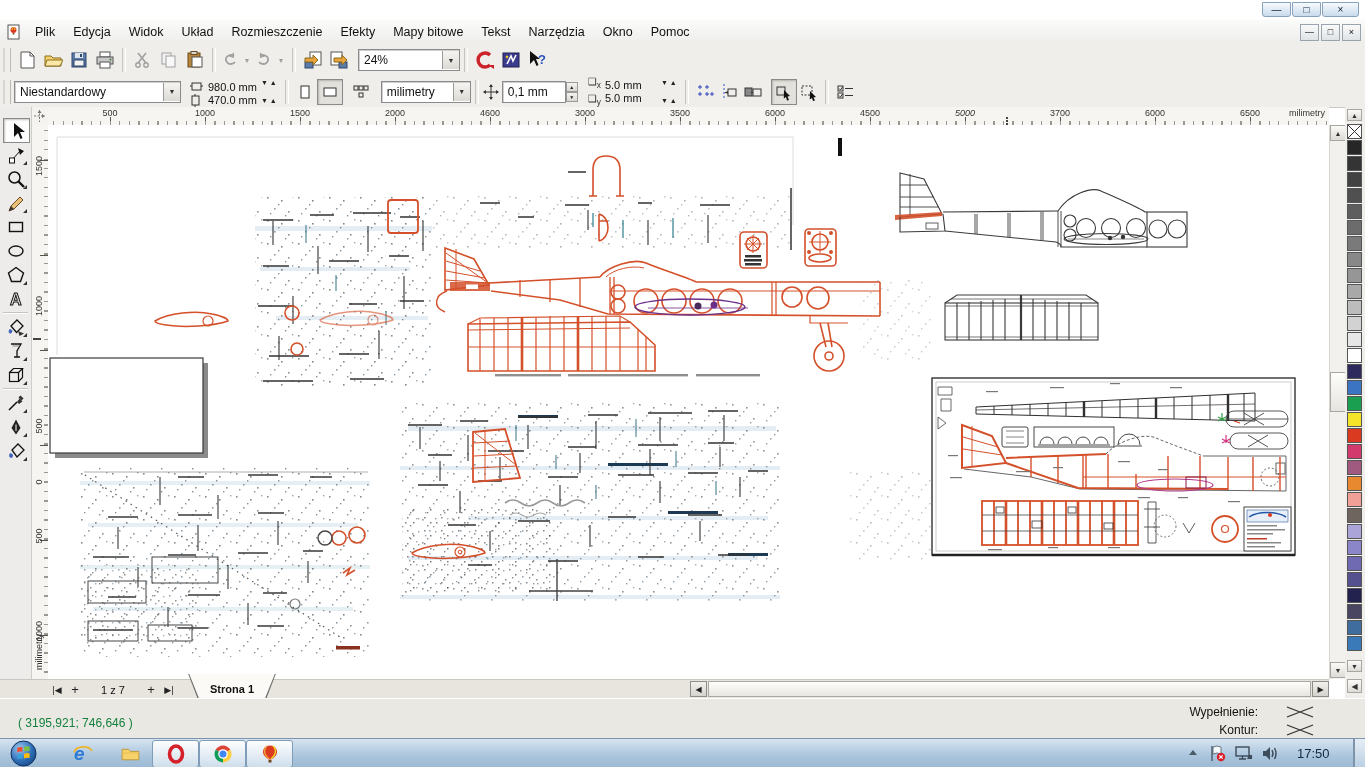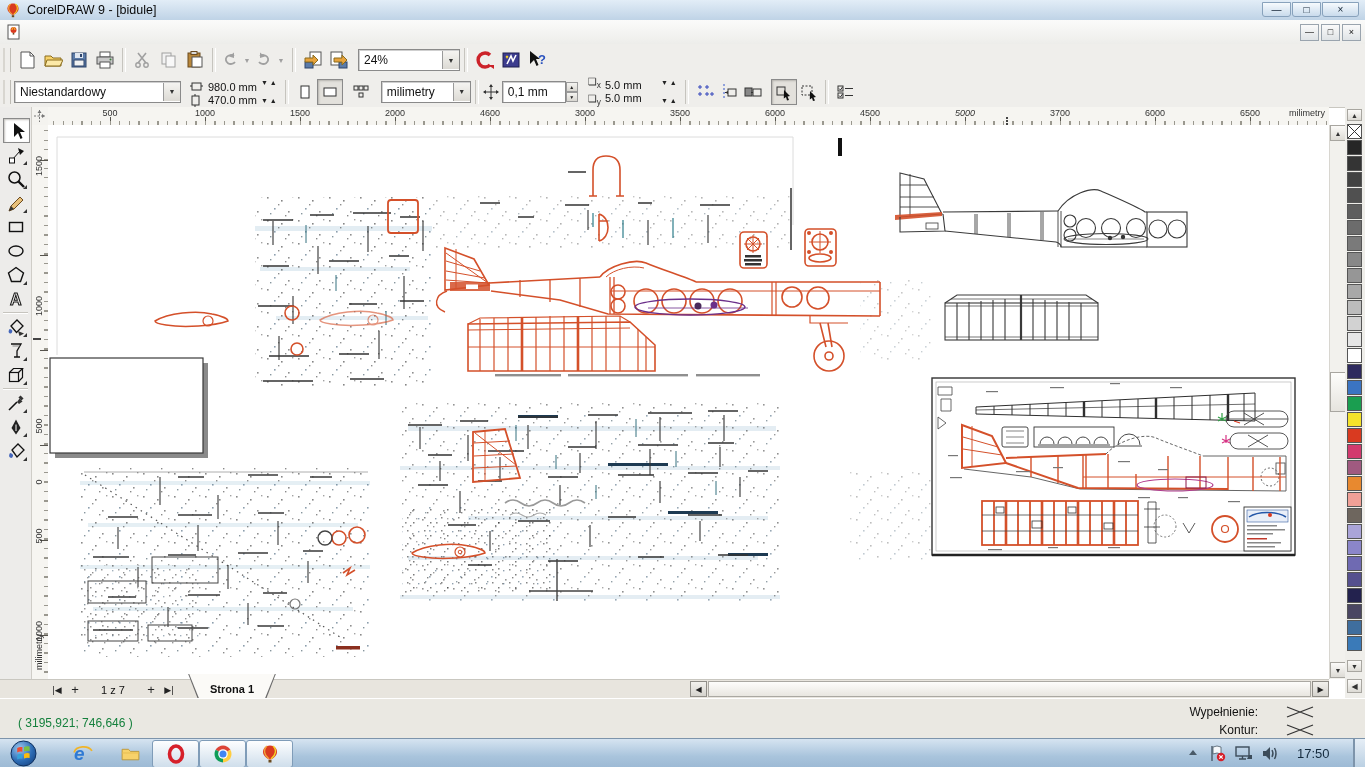--- a/index.html
+++ b/index.html
@@ -90,40 +90,44 @@
   .trayicon{position:absolute;top:6px;}
   .clock{position:absolute;top:7px;font-size:13px;color:#142a3d;}
   .showdesk{position:absolute;right:0;top:0;width:10px;height:29px;background:linear-gradient(#e6eef6,#b9cfe2);border-left:2px solid #7d94ab;}
   svg{display:block;}
 </style>
 </head>
 <body>
 
 <div id="app">
 
-  <div class="abs titlebar">
-    <svg width="16" height="16" viewBox="0 0 20 20" style="margin-left:5px">
-      <path d="M10,2 C14.5,2 17,5 17,8.5 C17,12 13.5,14.5 11,16 L9,16 C6.5,14.5 3,12 3,8.5 C3,5 5.5,2 10,2 Z" fill="#d93a20"></path>
-      <path d="M7,2.6 C5,4 4.4,6.5 4.6,8.8 C5,11.5 7,13.8 9,15.5" stroke="#f2a33c" stroke-width="1.4" fill="none"></path>
-      <path d="M13,2.6 C15,4 15.6,6.5 15.4,8.8 C15,11.5 13,13.8 11,15.5" stroke="#f5d327" stroke-width="1.4" fill="none"></path>
-      <rect x="8.5" y="16.5" width="3" height="2.5" fill="#6b4a1f"></rect>
-    </svg>
-    <span class="t">CorelDRAW 9 - [bidule]</span>
-  </div>
   <div class="winbtn" style="left:1262px;width:29px;">—</div>
   <div class="winbtn" style="left:1292px;width:29px;">□</div>
   <div class="winbtn" style="left:1322px;width:37px;">×</div>
 
   <div class="abs menubar">
     <svg width="16" height="16" viewBox="0 0 16 16" style="margin:0 4px 0 6px">
       <rect x="2" y="1" width="11" height="14" fill="#fff" stroke="#555"></rect>
       <circle cx="7.5" cy="6" r="3" fill="#d93a20"></circle>
       <path d="M6,6 a1.5,2.4 0 0 1 3,0" stroke="#f5d327" fill="none" stroke-width="1"></path>
       <rect x="6.7" y="9" width="1.6" height="1.6" fill="#6b4a1f"></rect>
     </svg>
+    <div style="display:flex">
+        <div class="menu-item">Plik</div>
+        <div class="menu-item">Edycja</div>
+        <div class="menu-item">Widok</div>
+        <div class="menu-item">Układ</div>
+        <div class="menu-item">Rozmieszczenie</div>
+        <div class="menu-item">Efekty</div>
+        <div class="menu-item">Mapy bitowe</div>
+        <div class="menu-item">Tekst</div>
+        <div class="menu-item">Narzędzia</div>
+        <div class="menu-item">Okno</div>
+        <div class="menu-item">Pomoc</div>
+      </div>
     <div style="position:absolute;right:4px;display:flex">
       <div class="docbtn">—</div>
       <div class="docbtn">□</div>
       <div class="docbtn">×</div>
     </div>
   </div>
 
   <div class="abs toolbar">
     <div class="grip"></div>
     <div class="tbtn">

